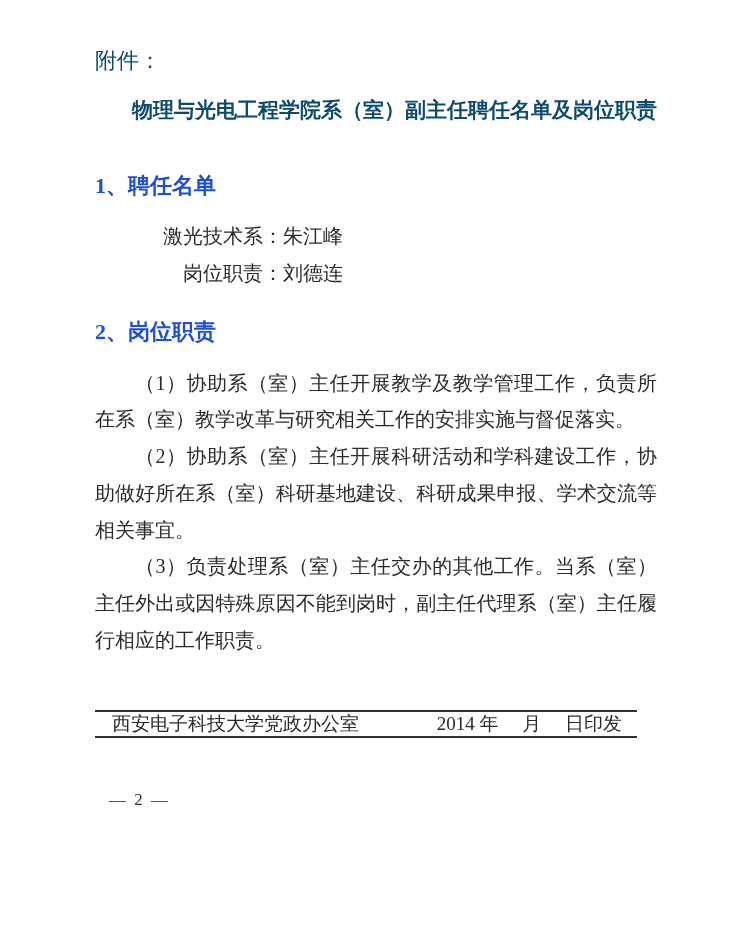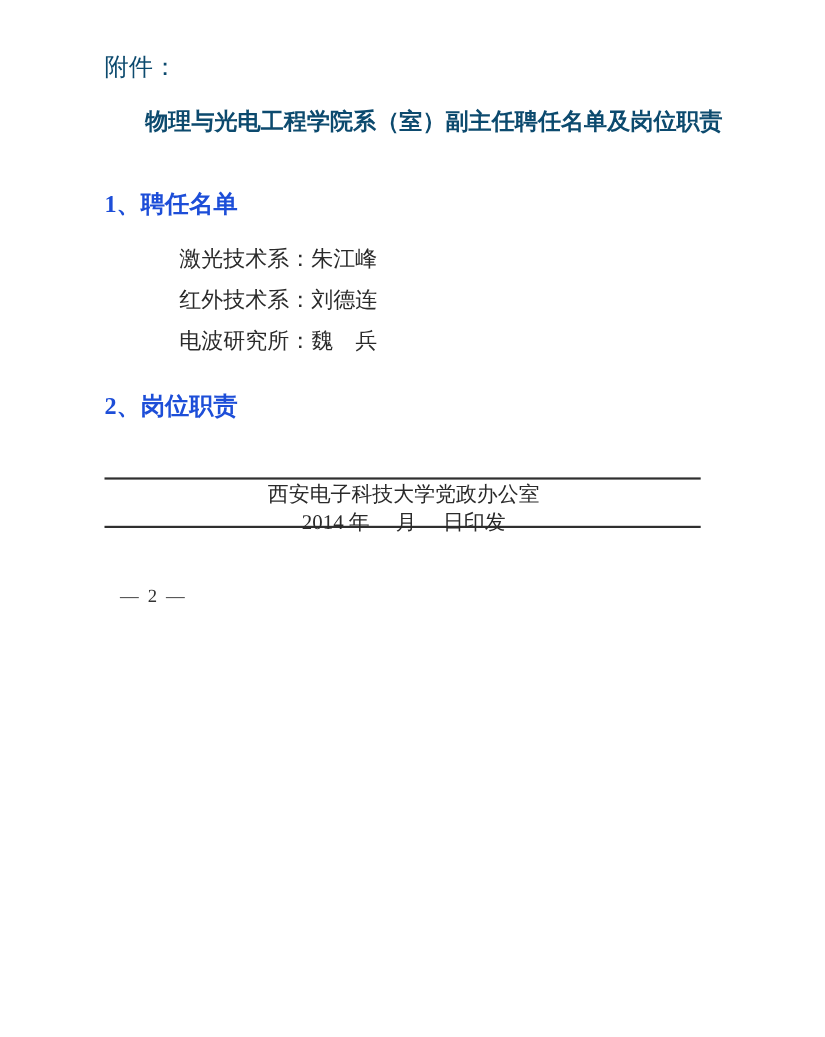--- a/index.html
+++ b/index.html
@@ -64,31 +64,30 @@
     margin: 0;
     font-size: 20px;
     line-height: 36.8px;
     text-align: justify;
     text-indent: 2em;
     color: #2a2a2a;
   }
   .issuance-footer {
     margin-top: 51px;
     width: 542px;
-    height: 46px;
+    height: 28px;
     box-sizing: border-box;
     border-top: 2px solid #2f2f2f;
     border-bottom: 2px solid #2f2f2f;
     display: flex;
     justify-content: space-between;
     align-items: center;
     padding: 0 15px 0 17px;
     font-size: 19px;
     color: #2a2a2a;
-    flex-direction: column;
   }
   .page-number {
     margin-top: 52px;
     padding-left: 14px;
     font-size: 17px;
     color: #333;
     letter-spacing: 2px;
   }
 </style>
 </head>
@@ -100,29 +99,31 @@
 
   <h1 class="doc-title">物理与光电工程学院系（室）副主任聘任名单及岗位职责</h1>
 
   <h2 class="section-heading first">1、聘任名单</h2>
 
   <div class="roster">
     <div class="roster-row">
       <span class="dept">激光技术系：</span><span class="name">朱江峰</span>
     </div>
     <div class="roster-row">
-      <span class="dept">红外技术系：</span><span class="name">刘德连</span>
-    </div>
-    <div class="roster-row">
-      <span class="dept">电波研究所：</span><span class="name">魏　兵</span>
+      <span class="dept">岗位职责：</span><span class="name">刘德连</span>
     </div>
   </div>
 
   <h2 class="section-heading second">2、岗位职责</h2>
 
+  <div class="duties">
+    <p>（1）协助系（室）主任开展教学及教学管理工作，负责所在系（室）教学改革与研究相关工作的安排实施与督促落实。</p>
+    <p>（2）协助系（室）主任开展科研活动和学科建设工作，协助做好所在系（室）科研基地建设、科研成果申报、学术交流等相关事宜。</p>
+    <p>（3）负责处理系（室）主任交办的其他工作。当系（室）主任外出或因特殊原因不能到岗时，副主任代理系（室）主任履行相应的工作职责。</p>
+  </div>
 
   <div class="issuance-footer">
     <span>西安电子科技大学党政办公室</span>
     <span>2014 年　 月　 日印发</span>
   </div>
 
   <div class="page-number">— 2 —</div>
 
 </div>
 

